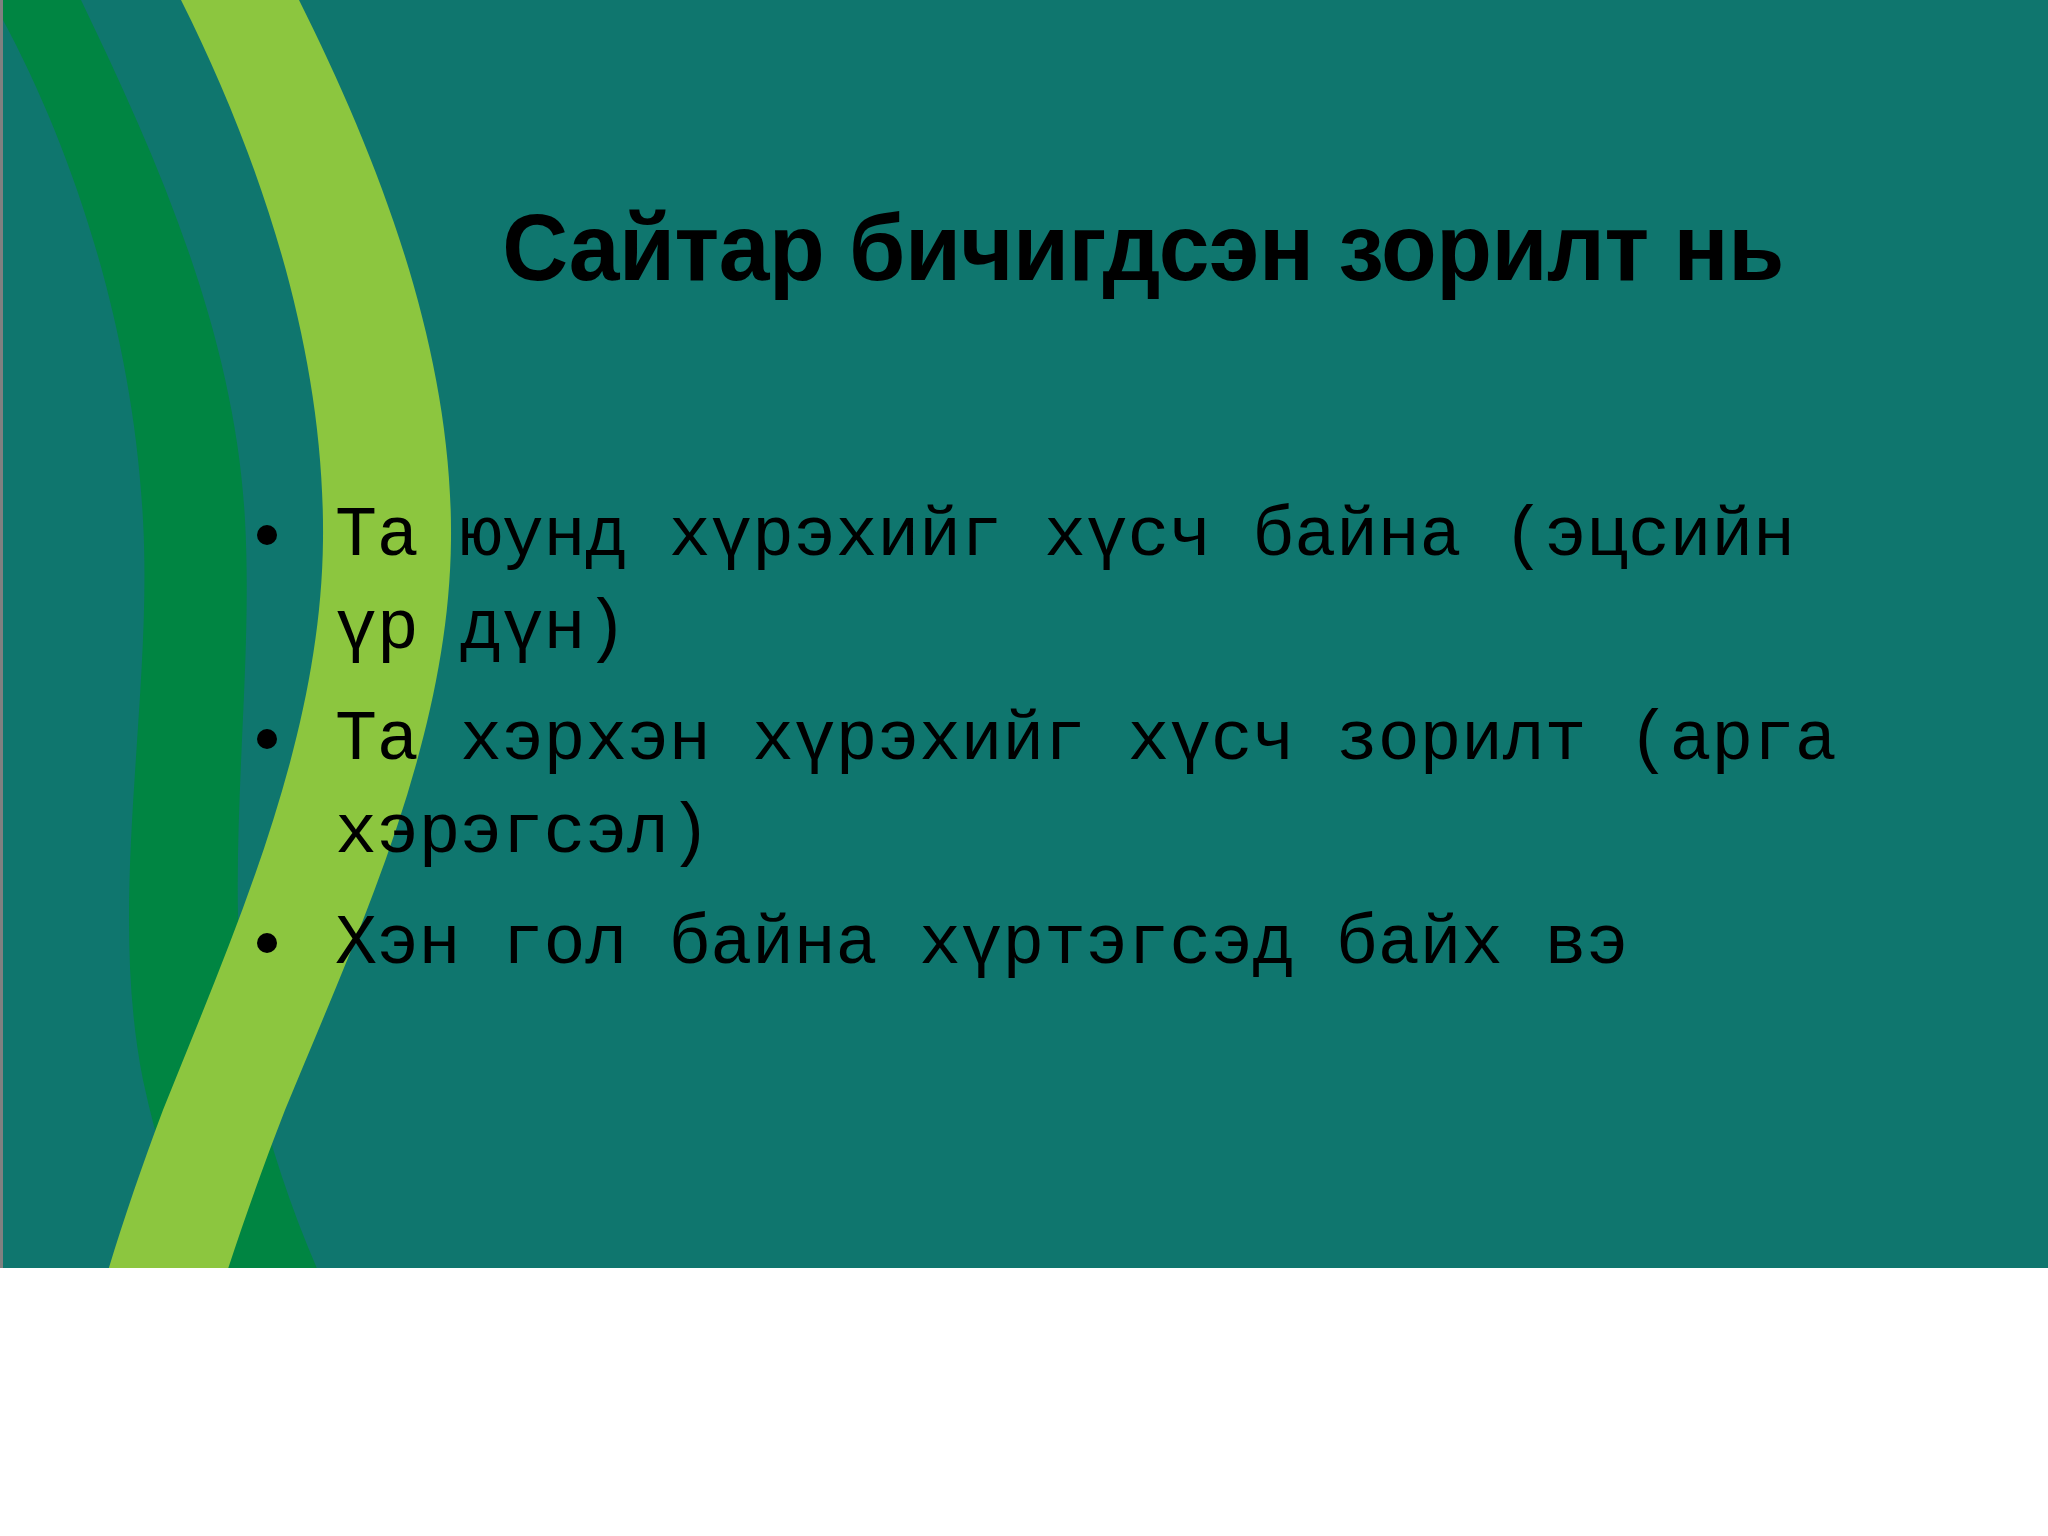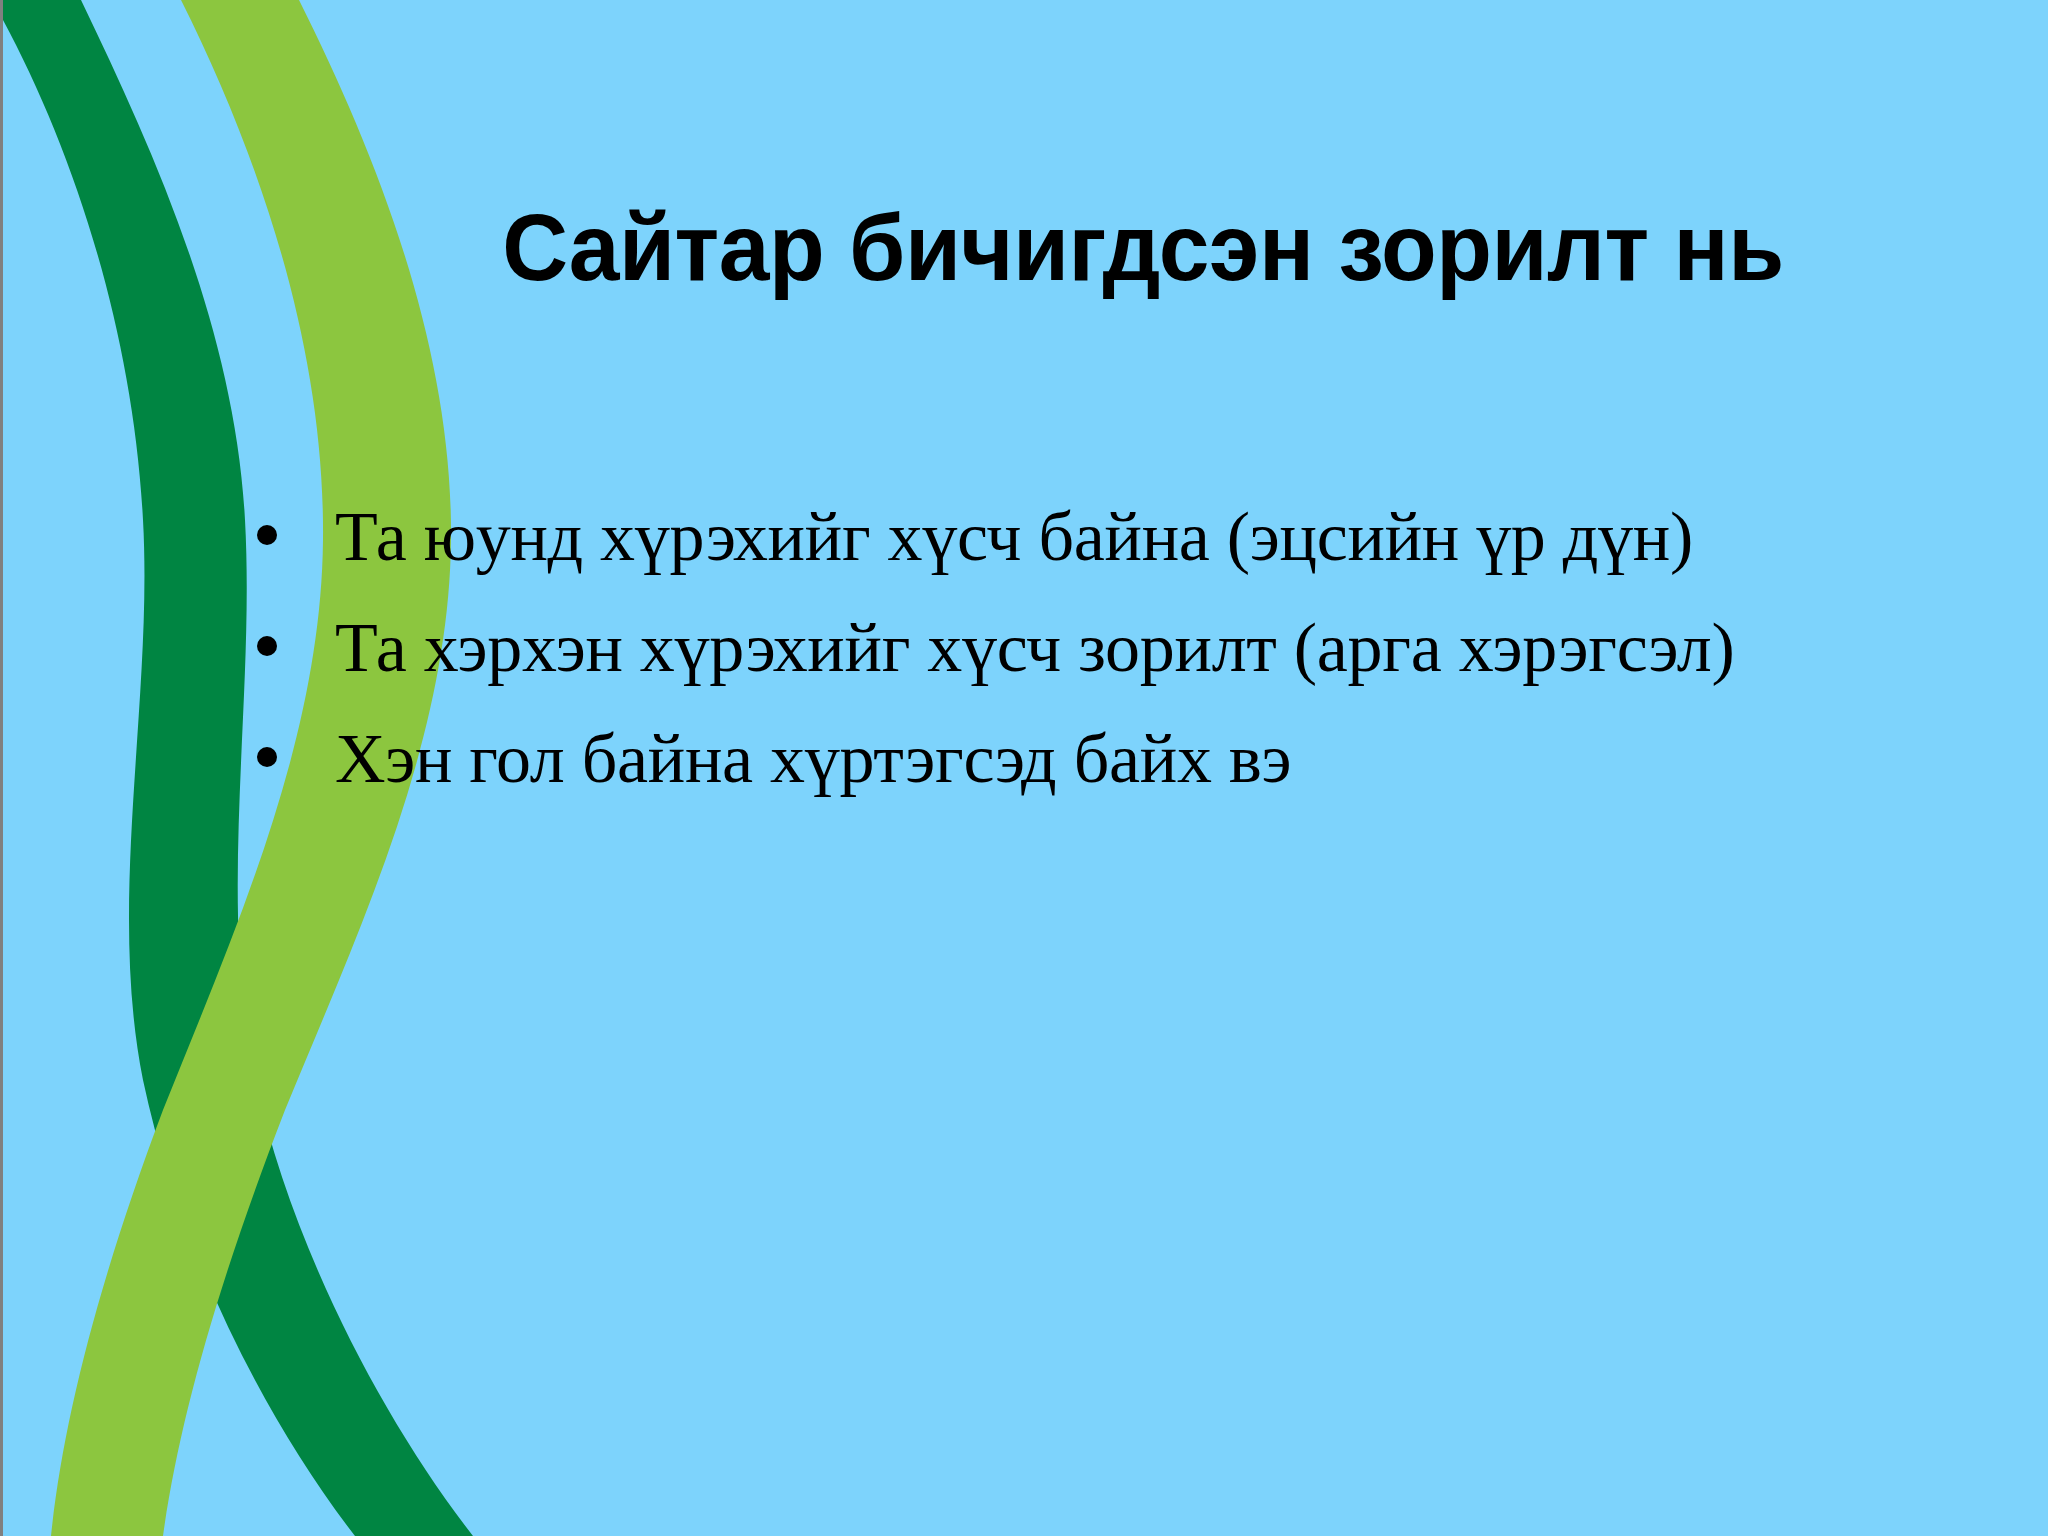--- a/index.html
+++ b/index.html
@@ -3,22 +3,22 @@
 <meta charset="utf-8">
 <style>
   html, body {
     margin: 0;
     padding: 0;
     background: #ffffff;
   }
   #slide {
     position: relative;
     width: 2048px;
-    height: 1536px;
-    background: #7dd3fc;
+    height: 1268px;
+    background: #0f766e;
     overflow: hidden;
     font-family: "Liberation Sans", sans-serif;
     box-sizing: border-box;
     border-left: 3px solid #808080;
   }
   #ribbon-decoration {
     position: absolute;
     left: 0;
     top: 0;
     width: 520px;
@@ -52,21 +52,21 @@
     margin: 0;
     padding: 0;
     list-style: none;
   }
   .bullet-item {
     position: relative;
     display: block;
     padding-left: 96px;
     margin: 0 0 18px 0;
     color: #000000;
-    font-family: Liberation Serif, serif;
+    font-family: Liberation Mono, monospace;
     font-size: 70px;
     line-height: 1.33;
     letter-spacing: -0.3px;
   }
   .bullet-marker {
     position: absolute;
     left: 16px;
     top: 0;
     width: 26px;
     height: 1.33em;

